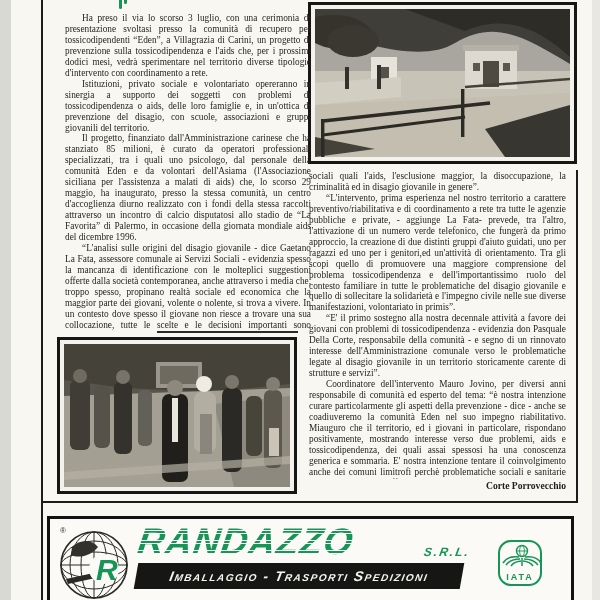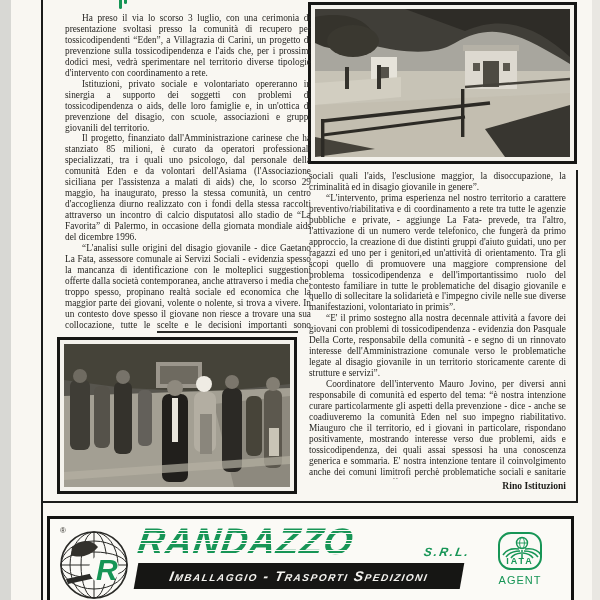--- a/index.html
+++ b/index.html
@@ -47,21 +47,21 @@
       background:repeating-linear-gradient(180deg,#179556 0px,#179556 2.5px,#fbfaf6 2.5px,#fbfaf6 3.3px);
       -webkit-background-clip:text;background-clip:text;}
   }
   .brand-suffix{position:absolute;left:374px;top:26px;font-family:"Liberation Sans", sans-serif;
       font-style:italic;font-weight:900;font-size:12px;letter-spacing:2px;color:#179556;transform:skewX(-10deg);}
   .ad-banner{position:absolute;left:86px;top:44px;width:326px;height:26px;background:#161614;
       transform:skewX(-10deg);display:flex;align-items:center;justify-content:center;}
   .ad-banner span{font-family:"Liberation Sans", sans-serif;font-style:italic;font-weight:bold;
       font-variant:small-caps;font-size:14px;letter-spacing:1.5px;color:#f5f4f0;white-space:nowrap;}
   .iata-wrap{position:absolute;left:446px;top:9px;width:48px;text-align:center;}
-  .iata-badge{width:44px;height:38px;border:2.5px solid #179556;border-radius:13px;box-sizing:border-box;margin:4px auto;position:relative;}
+  .iata-badge{width:44px;height:46px;border:2.5px solid #179556;border-radius:13px;box-sizing:border-box;margin:12px auto;position:relative;}
   .iata-badge svg{position:absolute;left:0;top:0;}
   .iata-label{position:absolute;left:0;bottom:2px;width:100%;text-align:center;
       font-family:"Liberation Sans", sans-serif;font-weight:bold;font-size:9px;letter-spacing:2px;color:#179556;}
   .agent-label{margin-top:3px;font-family:"Liberation Sans", sans-serif;font-weight:normal;
       font-size:11px;letter-spacing:1px;color:#179556;}
 </style>
 </head>
 <body>
 
 <div class="abs scan-strip-left"></div>
@@ -150,21 +150,21 @@
     <p class="para">“L'analisi sulle origini del disagio giovanile - dice Gaetano La Fata, assessore comunale ai Servizi Sociali - evidenzia spesso la mancanza di identificazione con le molteplici suggestioni offerte dalla società contemporanea, anche attraverso i media che, troppo spesso, propinano realtà sociale ed economica che la maggior parte dei giovani, volente o nolente, si trova a vivere. In un contesto dove spesso il giovane non riesce a trovare una sua collocazione, tutte le scelte e le decisioni importanti sono rimandate. In tali circostanze la tossicodipendenza ed il rischio dell'instaurarsi di tale problematica si presenta come un problema poliedrico, legato ai principali flagelli</p>
   </div>
 
 <div class="abs col col-right">
     <p class="para flush">sociali quali l'aids, l'esclusione maggior, la disoccupazione, la criminalità ed in disagio giovanile in genere”.</p>
     <p class="para">“L'intervento, prima esperienza nel nostro territorio a carattere preventivo/riabilitativa e di coordinamento a rete tra tutte le agenzie pubbliche e private, - aggiunge La Fata- prevede, tra l'altro, l'attivazione di un numero verde telefonico, che fungerà da primo approccio, la creazione di due distinti gruppi d'aiuto guidati, uno per ragazzi ed uno per i genitori,ed un'attività di orientamento. Tra gli scopi quello di promuovere una maggiore comprensione del problema tossicodipendenza e dell'importantissimo ruolo del contesto familiare in tutte le problematiche del disagio giovanile e quello di sollecitare la solidarietà e l'impegno civile nelle sue diverse manifestazioni, volontariato in primis”.</p>
     <p class="para">“E' il primo sostegno alla nostra decennale attività a favore dei giovani con problemi di tossicodipendenza - evidenzia don Pasquale Della Corte, responsabile della comunità - e segno di un rinnovato interesse dell'Amministrazione comunale verso le problematiche legate al disagio giovanile in un territorio storicamente carente di strutture e servizi”.</p>
     <p class="para">Coordinatore dell'intervento Mauro Jovino, per diversi anni responsabile di comunità ed esperto del tema: “è nostra intenzione curare particolarmente gli aspetti della prevenzione - dice - anche se coadiuveremo la comunità Eden nel suo impegno riabilitativo. Miauguro che il territorio, ed i giovani in particolare, rispondano positivamente, mostrando interesse verso due problemi, aids e tossicodipendenza, dei quali assai spessosi ha una conoscenza generica e sommaria. E' nostra intenzione tentare il coinvolgimento anche dei comuni limitrofi perchè problematiche sociali e sanitarie di tale portata vanno affrontate nella massima sinergia d'azione.</p>
   </div>
 
-<div class="abs byline">Rino Istituzioni</div>
+<div class="abs byline">Corte Porrovecchio</div>
 
 <div class="abs ad-box">
 
   <svg class="ad-globe" viewBox="0 0 72 80">
     <circle cx="36" cy="42" r="33" fill="none" stroke="#2a2a27" stroke-width="1.6"></circle>
     <ellipse cx="36" cy="42" rx="33" ry="13" fill="none" stroke="#2a2a27" stroke-width="1"></ellipse>
     <ellipse cx="36" cy="42" rx="33" ry="24" fill="none" stroke="#2a2a27" stroke-width="1"></ellipse>
     <ellipse cx="36" cy="42" rx="13" ry="33" fill="none" stroke="#2a2a27" stroke-width="1"></ellipse>
     <ellipse cx="36" cy="42" rx="24" ry="33" fill="none" stroke="#2a2a27" stroke-width="1"></ellipse>
     <line x1="3" y1="42" x2="69" y2="42" stroke="#2a2a27" stroke-width="1"></line>

